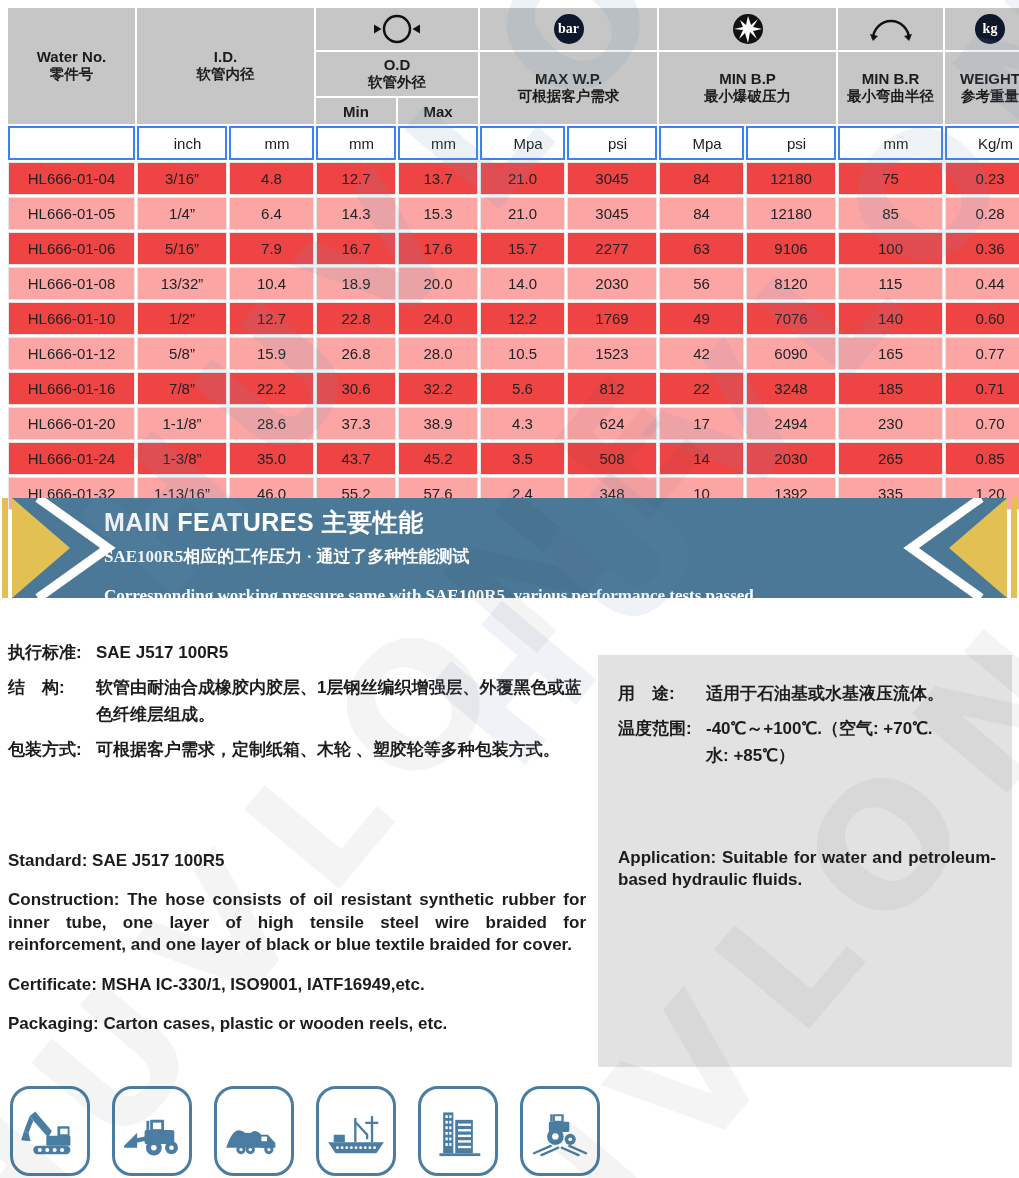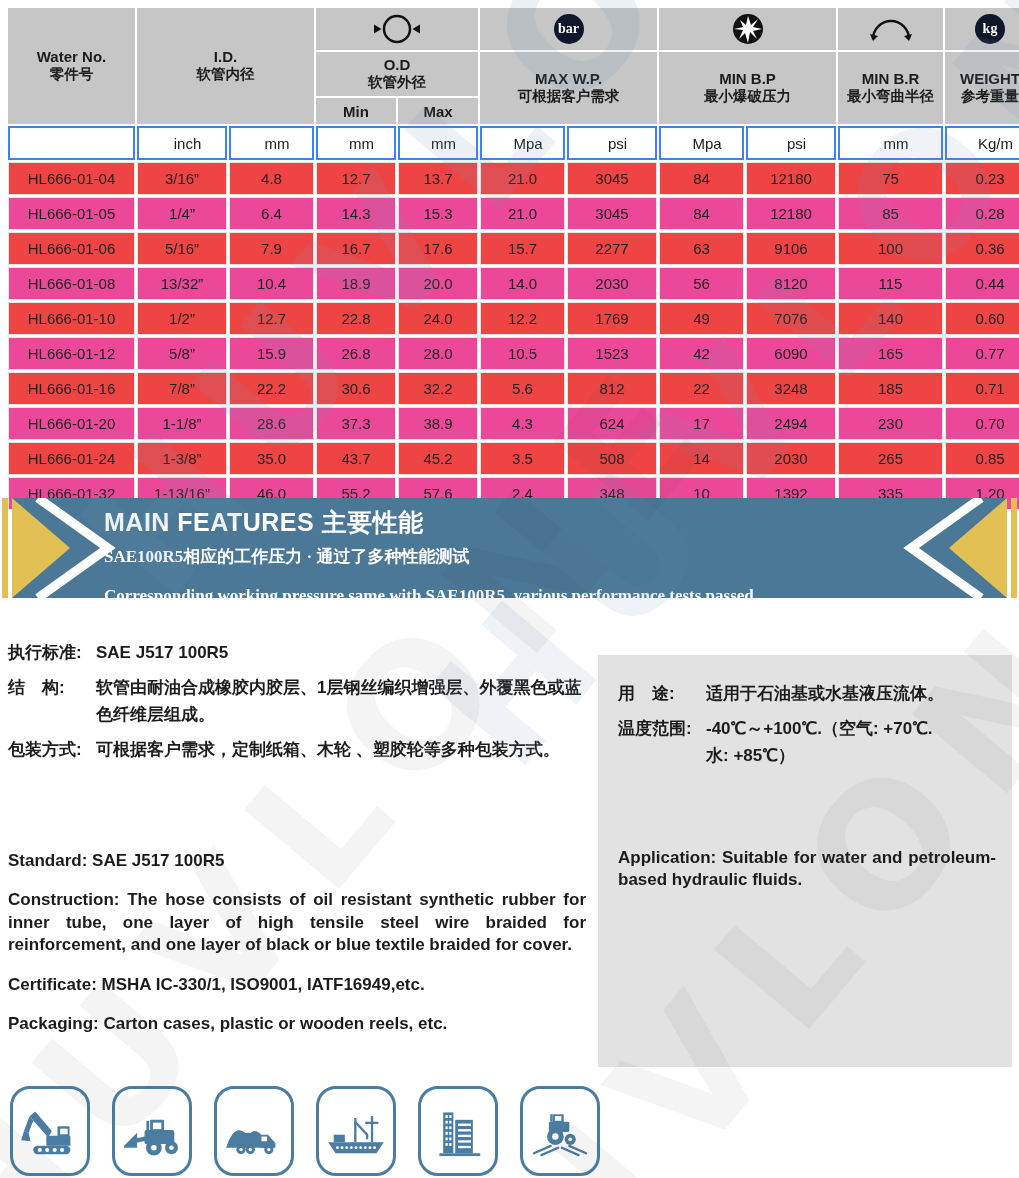--- a/index.html
+++ b/index.html
@@ -21,21 +21,21 @@
   table.spec td{text-align:center;vertical-align:middle;overflow:hidden;}
   thead td{background:#c6c6c6;}
   .h-en{font-weight:bold;font-size:15px;}
   .h-zh{font-size:14.5px;font-weight:bold;}
   tr.iconrow td{height:40px;}
   tr.labelrow td{height:42px;}
   tr.minmax td{height:24px;font-weight:bold;font-size:15px;}
   tr.unitsrow td{height:28px;background:#fff;border:2px solid #3b82f6;font-size:15px;padding-left:12px;}
   tbody td{height:29px;font-size:15px;color:#222;border:1px solid #e6e6e6;}
   tbody tr.odd td{background:#ef4444;}
-  tbody tr.even td{background:#ec4899;}
+  tbody tr.even td{background:#fca5a5;}
 
   .badge{display:inline-flex;align-items:center;justify-content:center;width:30px;height:30px;
          border-radius:50%;background:#0f172a;color:#fff;font-family:"Liberation Serif",serif;
          font-weight:bold;font-size:14px;}
   .hicon svg{display:block;margin:0 auto;}
 
   
   .banner{position:absolute;left:12px;top:498px;width:995px;height:100px;z-index:1;}
   .banner-bg{position:absolute;inset:0;}
   .ybar{position:absolute;top:498px;width:6px;height:100px;z-index:2;}

